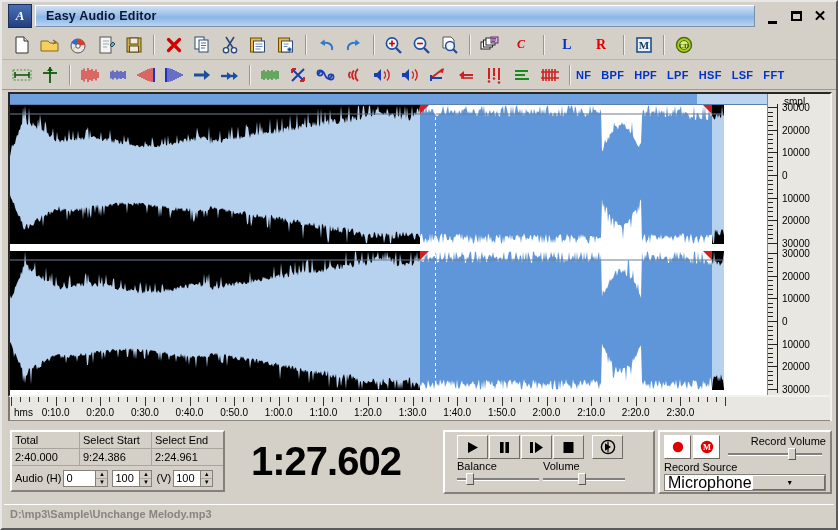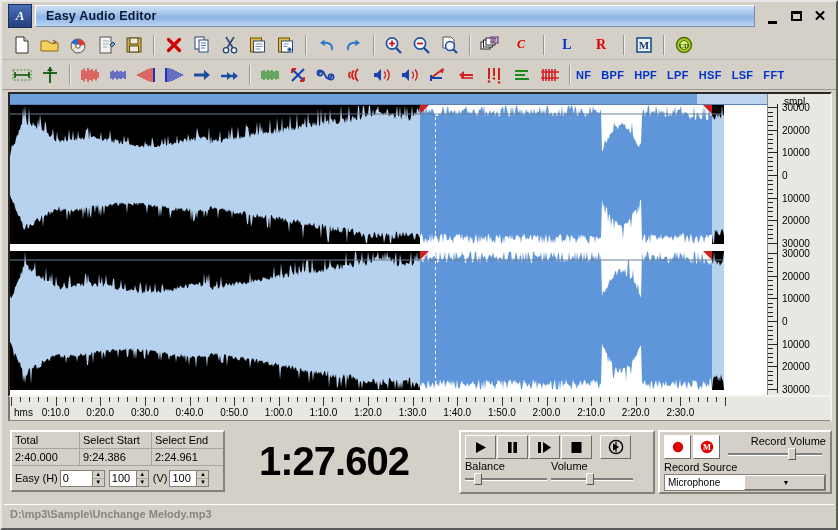--- a/index.html
+++ b/index.html
@@ -150,21 +150,21 @@
   .spin .arrows span{flex:1;display:flex;align-items:center;justify-content:center;font-size:6px;line-height:1;}
   .spin .arrows span:first-child{border-bottom:1px solid #a9a59e;}
 
   .timebig{
     flex:1 1 auto;display:flex;align-items:center;justify-content:center;
     font-size:40px;font-weight:bold;color:#000;letter-spacing:-1px;
     font-family:"Liberation Sans",sans-serif;
     height:62px;
   }
 
-  .playpanel{width:196px;height:64px;box-sizing:border-box;padding:3px 4px;margin-left:16px;}
+  .playpanel{width:212px;height:64px;box-sizing:border-box;padding:3px 12px;margin-left:16px;}
   .pbtns{display:flex;}
   .pbtn{
     width:31px;height:24px;margin-right:1px;
     background:#d4d0c8;border:1px solid;
     border-top-color:#ffffff;border-left-color:#ffffff;
     border-right-color:#6f6b64;border-bottom-color:#6f6b64;
     display:flex;align-items:center;justify-content:center;box-sizing:border-box;
   }
   .pbtn.spaced{margin-left:7px;}
   .slider-row{display:flex;margin-top:1px;}
@@ -186,21 +186,21 @@
     border-right-color:#6f6b64;border-bottom-color:#6f6b64;
     display:flex;align-items:center;justify-content:center;box-sizing:border-box;
   }
   .rv{flex:1;margin-left:6px;}
   .rv .sl-lbl{text-align:right;}
   .rec-src-lbl{font-size:11px;margin-top:1px;}
   .combo{
     height:17px;background:#fff;border:1px solid #85817a;display:flex;align-items:center;
     box-sizing:border-box;margin-top:1px;
   }
-  .combo span{flex:1;font-size:10px;padding-left:3px;color:#000;}
+  .combo span{flex:1;font-size:16px;padding-left:3px;color:#000;}
   .combo .arr{
     width:16px;height:15px;background:#d4d0c8;border:1px solid;
     border-top-color:#ffffff;border-left-color:#ffffff;
     border-right-color:#6f6b64;border-bottom-color:#6f6b64;
     display:flex;align-items:center;justify-content:center;font-size:7px;box-sizing:border-box;
     margin-right:0px;
   }
 
   
   .statusbar{
@@ -777,21 +777,21 @@
         <div class="ig-cell igc1">Total</div>
         <div class="ig-cell igc2">Select Start</div>
         <div class="ig-cell igc3">Select End</div>
       </div>
       <div class="ig-row">
         <div class="ig-cell igc1">2:40.000</div>
         <div class="ig-cell igc2">9:24.386</div>
         <div class="ig-cell igc3">2:24.961</div>
       </div>
       <div class="room-row">
-        <span class="room-lbl">Easy (H)</span>
+        <span class="room-lbl">Audio (H)</span>
         <span class="spin">
           <input type="text" style="width: 32px;" value="0">
           <span class="arrows">
               <span>▲</span>
               <span>▼</span>
             </span>
         </span>
         <span class="spin">
           <input type="text" style="width: 27px;" value="100">
           <span class="arrows">

